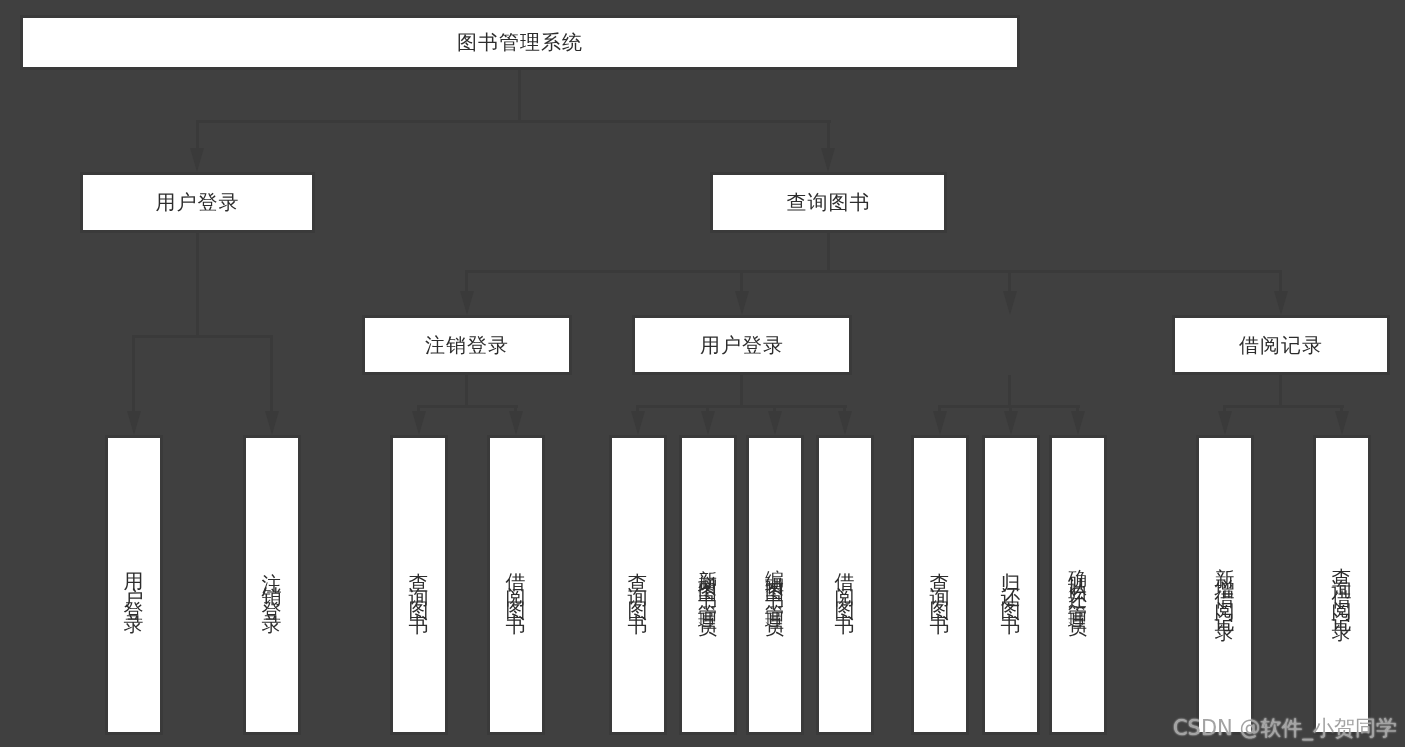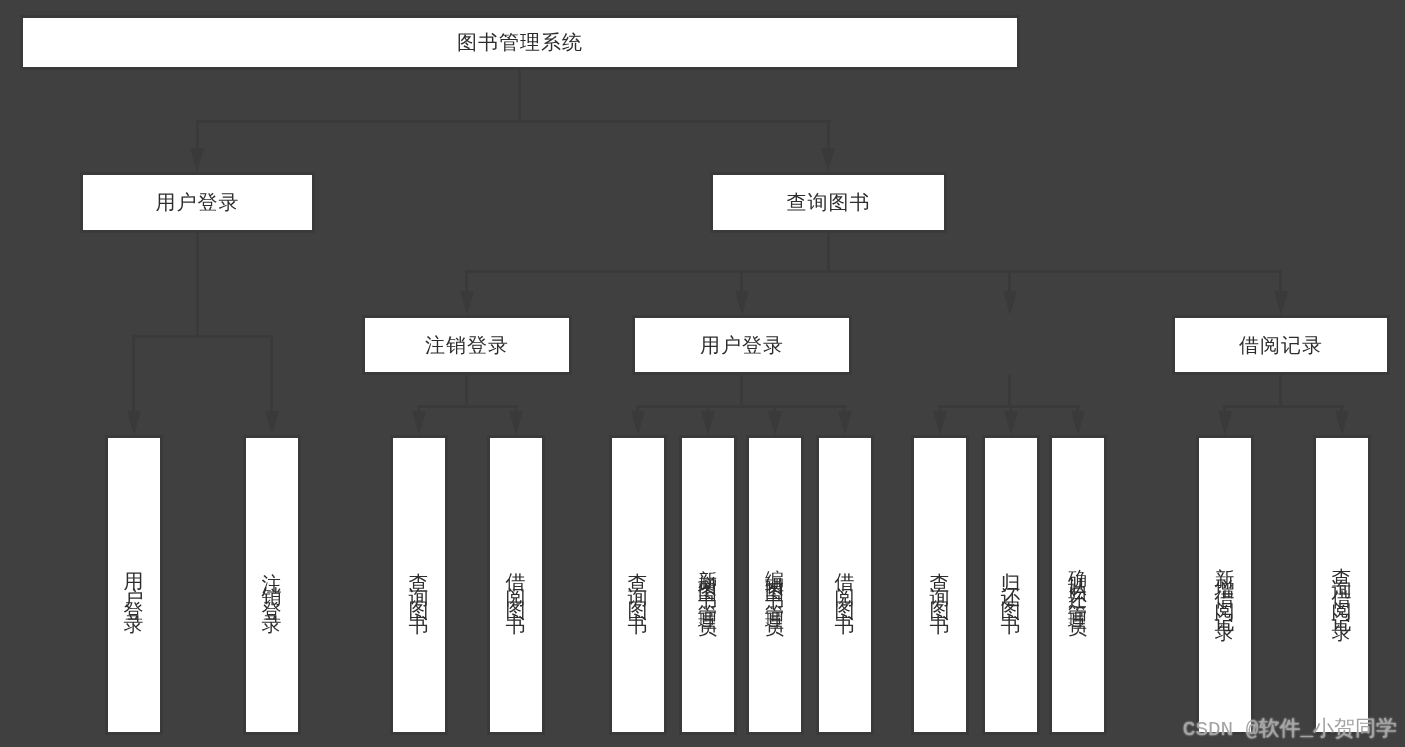--- a/index.html
+++ b/index.html
@@ -49,21 +49,20 @@
     z-index:3;
   }
   .watermark{
     position:absolute;
     top:714px;right:8px;
     font-size:21px;
     color:var(--wm);
     text-shadow:0 0 2px #ffffff;
     z-index:4;
     white-space:nowrap;
-    font-family:Liberation Mono, monospace;
   }
 </style>
 </head>
 <body>
 
 <div class="canvas">
 
   <div class="node h" style="left:20px;top:15px;width:1000px;height:55px">
     <span>图书管理系统</span>
   </div>

